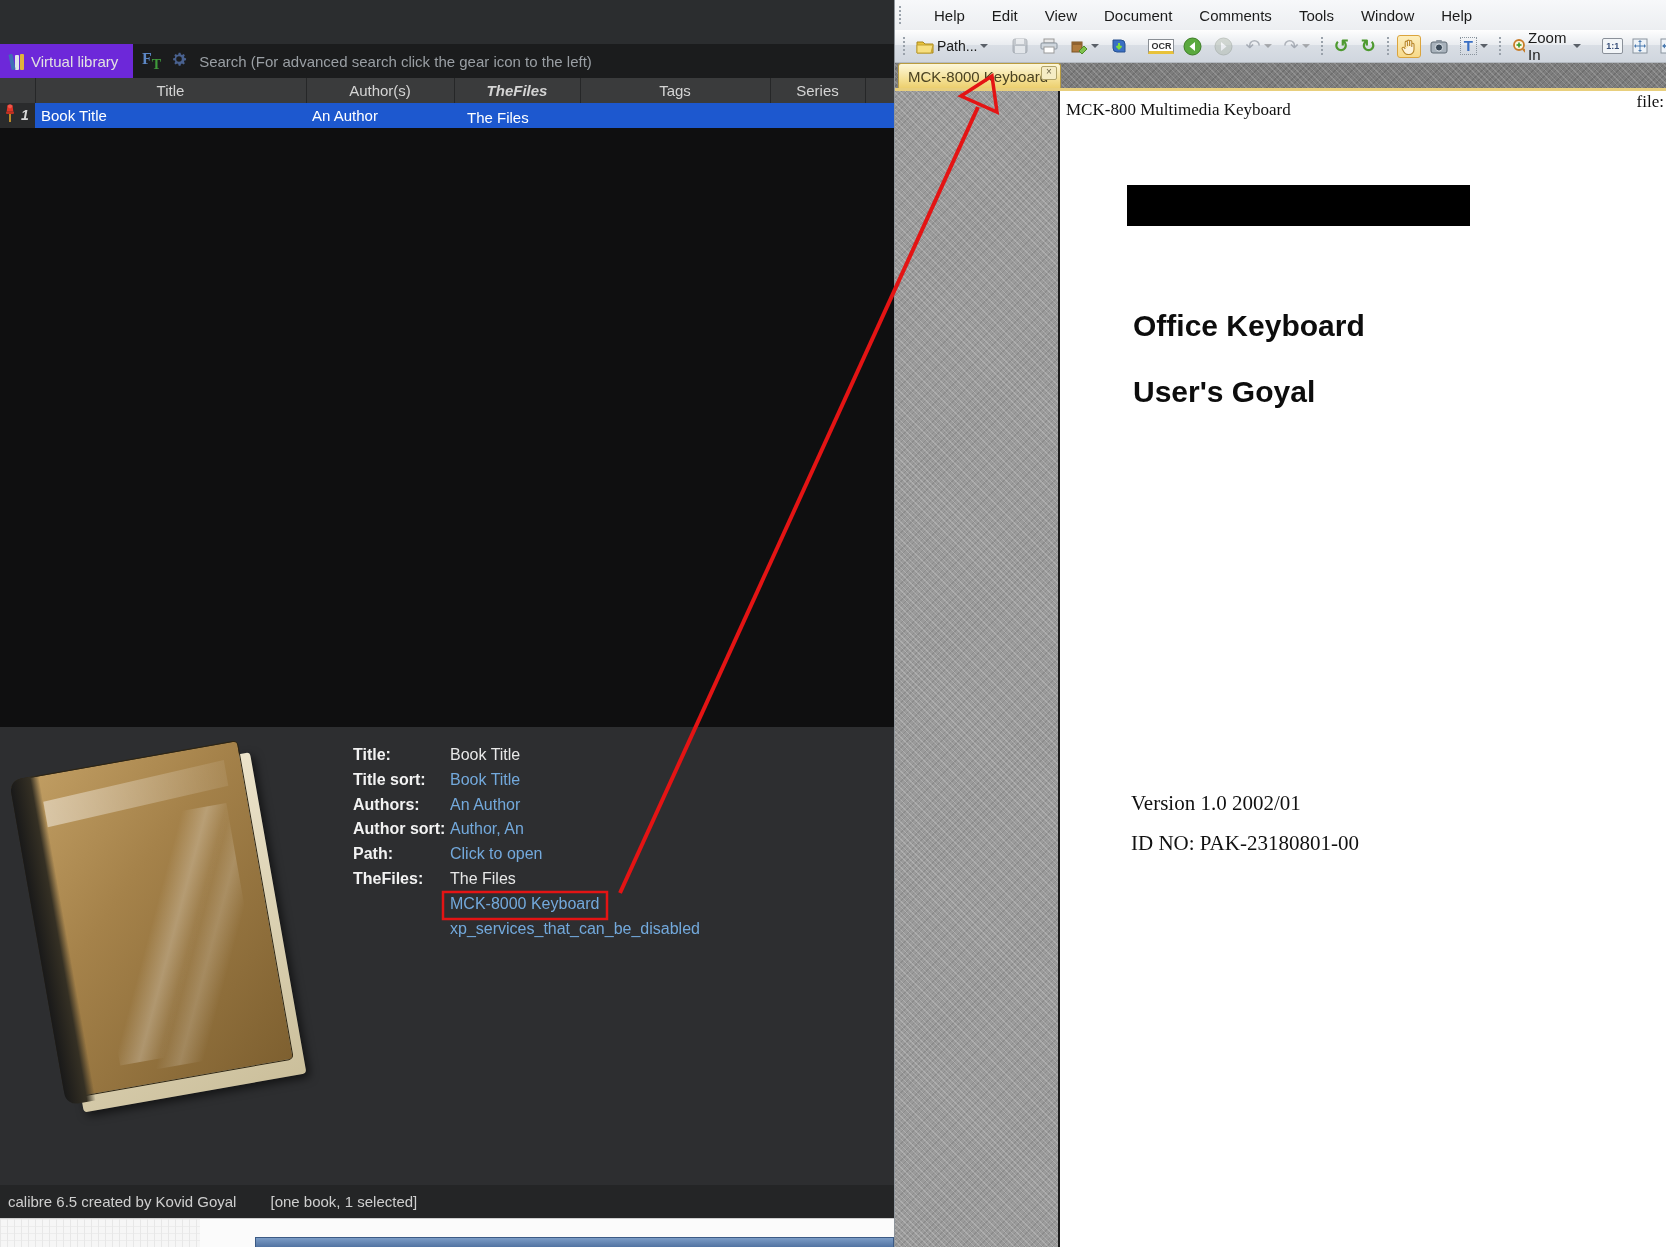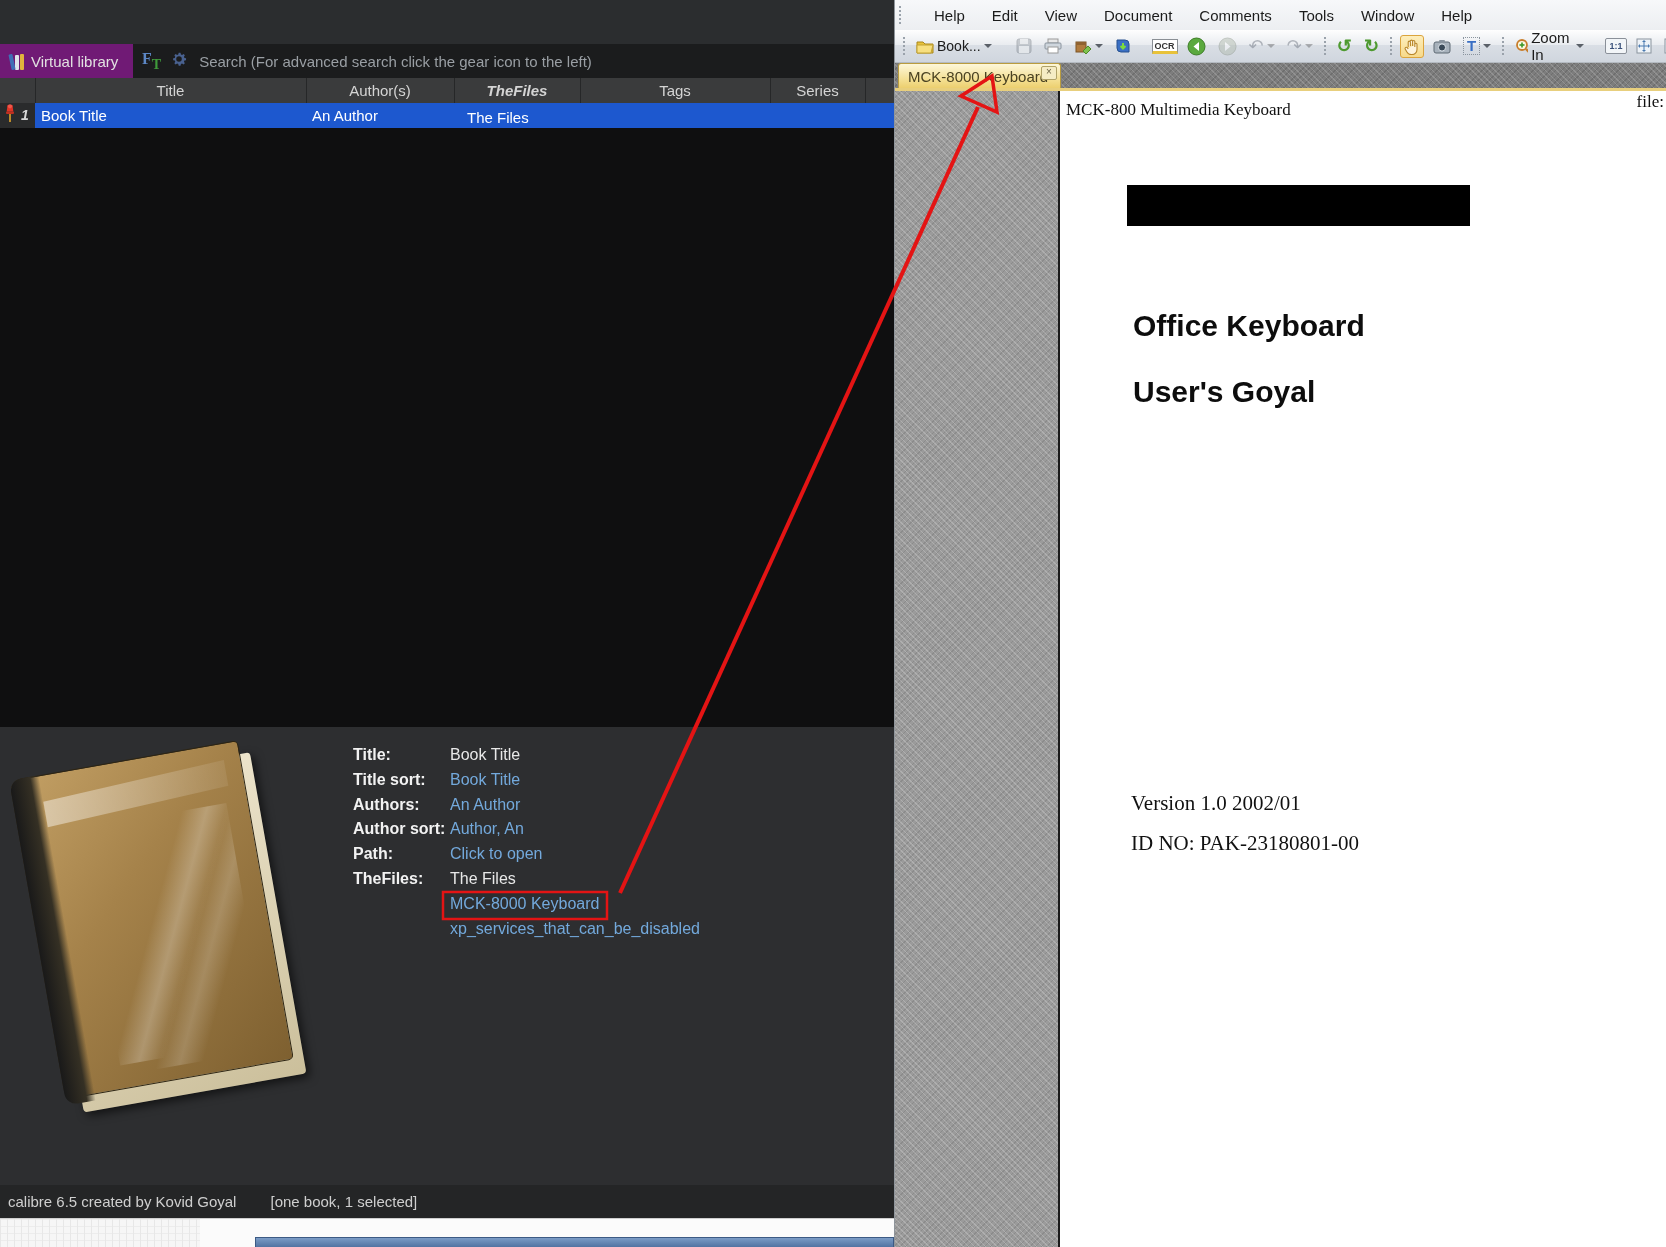--- a/index.html
+++ b/index.html
@@ -4,21 +4,21 @@
 <style>
   html,body{margin:0;padding:0;background:#000;}
   #screen{position:relative;width:1666px;height:1247px;overflow:hidden;
     font-family:"Liberation Sans",sans-serif;background:#2b2d2f;}
   .abs{position:absolute;}
   
   #calibre{left:0;top:0;width:894px;height:1247px;background:#2b2d2f;}
   #cal-topbar{left:0;top:0;width:894px;height:44px;background:#2b2d2f;}
   #prefs{left:10px;top:13px;color:#d9d9d9;font-size:15px;display:flex;align-items:center;gap:10px;cursor:default;}
   .dd-arrow{width:0;height:0;border-left:6px solid transparent;border-right:6px solid transparent;border-top:7px solid #8a8f94;}
-  #cal-row2{left:0;top:44px;width:894px;height:34px;background:#701a75;}
+  #cal-row2{left:0;top:44px;width:894px;height:34px;background:#6d28d9;}
   #vlib{left:6px;top:3px;height:28px;display:flex;align-items:center;gap:7px;color:#e2e2e2;font-size:15px;padding:0 4px;}
   .vlib-books{display:flex;align-items:flex-end;gap:1px;height:17px;}
   .vb{width:4px;border-radius:1px;}
   .vb1{height:16px;background:#3f6fb5;transform:rotate(-12deg);}
   .vb2{height:15px;background:#dfe4ea;}
   .vb3{height:16px;background:#e0b33c;}
   #searchbar{left:133px;top:0px;width:761px;height:34px;background:#1b1c1d;display:flex;align-items:center;gap:9px;padding-left:9px;box-sizing:border-box;}
   .ft-icon{font-family:"Liberation Serif",serif;font-weight:bold;font-size:16px;color:#5c87c5;line-height:1;text-align:right;}
   .ft-icon .t{color:#3f9a3a;font-size:14px;vertical-align:-5px;}
   #search-input{background:transparent;border:none;outline:none;color:#9a9fa4;font-size:15px;width:620px;font-family:"Liberation Sans",sans-serif;}
@@ -212,21 +212,21 @@
       <span class="menu-item">Help</span>
     </div>
 
     <div id="toolbar" class="abs">
       <span class="grip"></span>
       <span class="tbtn">
         <svg width="18" height="15" viewBox="0 0 18 15">
             <path fill="#e8c23a" stroke="#a8861d" d="M1 3h6l2 2h8v9H1z"></path>
             <path fill="#f7df80" stroke="#c2a232" d="M1 6h16l-2 8H1z"></path>
           </svg>
-        <span class="tb-label">Book...</span>
+        <span class="tb-label">Path...</span>
         <span class="dd-sm"></span>
       </span>
       <span class="tsep"></span>
       <span class="tbtn disabled">
         <svg width="16" height="16">
             <rect x="1" y="1" width="14" height="14" rx="2" fill="#7d9fc4" stroke="#54779c"></rect>
             <rect x="4" y="1" width="8" height="5" fill="#dce6f0"></rect>
             <rect x="3" y="8" width="10" height="7" fill="#eef3f8"></rect>
           </svg>
       </span>

